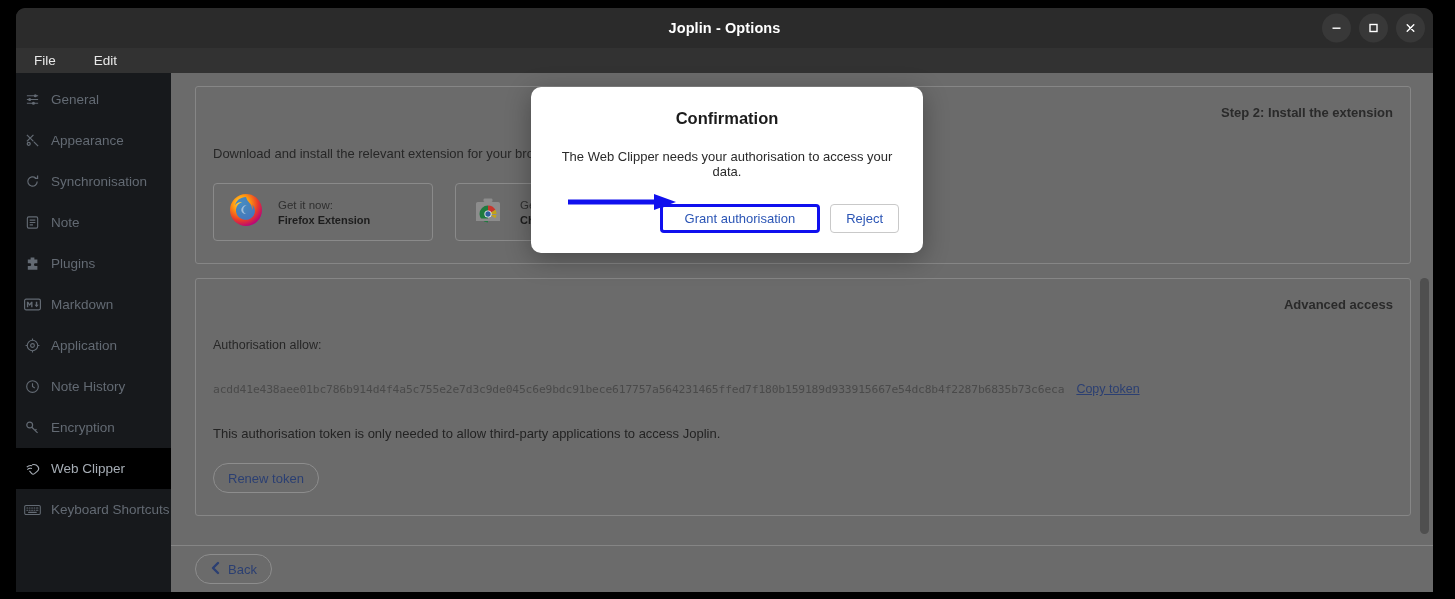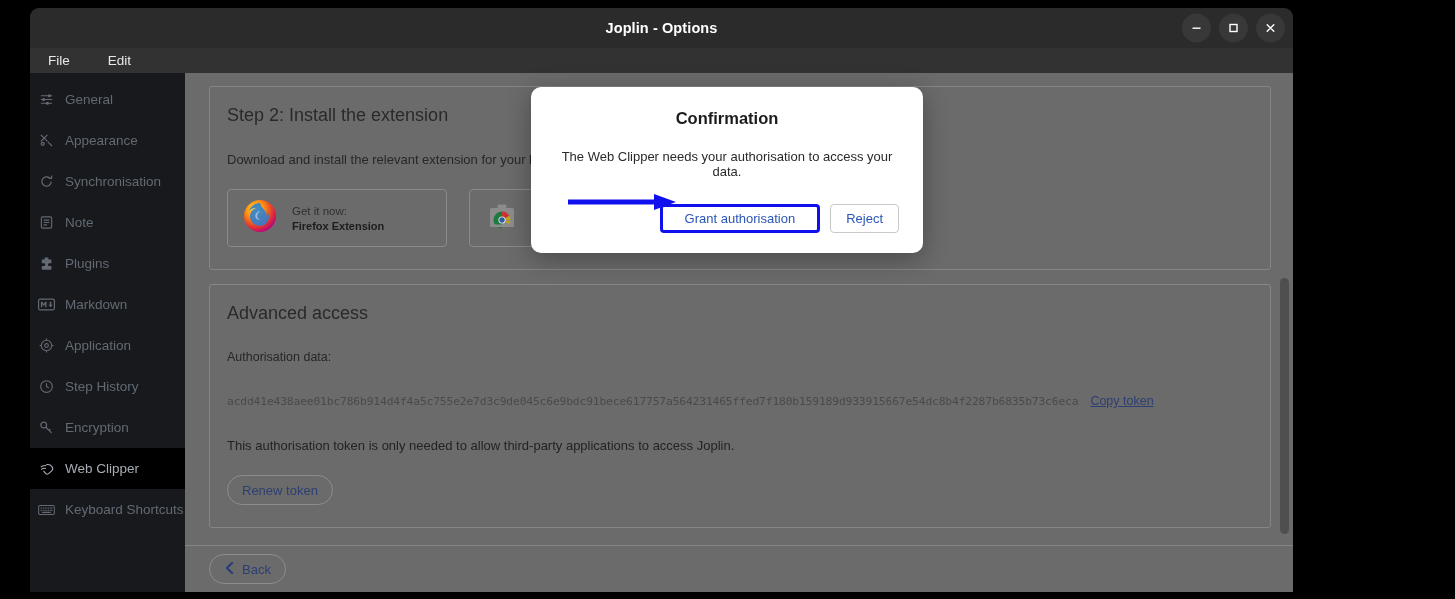--- a/index.html
+++ b/index.html
@@ -11,22 +11,22 @@
   }
   #app {
     position: relative;
     width: 1455px; height: 599px;
     background: #000;
   }
 
   
   .window {
     position: absolute;
-    left: 30px; top: 8px;
-    width: 1263px; height: 584px;
+    left: 16px; top: 8px;
+    width: 1417px; height: 584px;
     background: #2b2b2b;
     border-radius: 9px 9px 0 0;
     overflow: hidden;
   }
   .titlebar {
     position: relative;
     height: 40px;
     background: #2b2b2b;
     display: flex; align-items: center; justify-content: center;
     border-radius: 9px 9px 0 0;
@@ -122,24 +122,25 @@
   }
 
   .panel {
     background: transparent;
     border: 1px solid #868686;
     border-radius: 3px;
     padding: 18px 17px 22px 17px;
     margin-bottom: 14px;
   }
   .panel-title {
-    font-size: 18px;
-    font-weight: normal;
+    font-size: 13px;
+    font-weight: bold;
     color: #2a2a2a;
     margin-bottom: 26px;
+    text-align: right;
   }
   .panel-text {
     font-size: 13px;
     color: #272727;
     margin-bottom: 22px;
   }
 
   .ext-row { display: flex; gap: 22px; }
   .ext-card {
     width: 220px;
@@ -380,21 +381,21 @@
           <span class="side-label">Application</span>
         </div>
 
         <div class="side-item">
           <span class="side-icon">
             <svg width="15" height="15" viewBox="0 0 16 16" fill="none" stroke="currentColor" stroke-width="1.2">
               <circle cx="8" cy="8" r="6.2"></circle>
               <path d="M8 4.4V8l2.4 1.6"></path>
             </svg>
           </span>
-          <span class="side-label">Step History</span>
+          <span class="side-label">Note History</span>
         </div>
 
         <div class="side-item">
           <span class="side-icon">
             <svg width="15" height="15" viewBox="0 0 16 16" fill="none" stroke="currentColor" stroke-width="1.3">
               <circle cx="5" cy="5.4" r="3.1"></circle>
               <path d="M7.3 7.7 L13.4 13.8"></path>
               <path d="M10.8 11.2 L12.2 9.8"></path>
             </svg>
           </span>
@@ -474,21 +475,21 @@
                   <span class="ext-text-small" style="display:block">Get it now:</span>
                   <span class="ext-text-big" style="display:block">Chrome Web Store</span>
                 </span>
               </div>
 
             </div>
           </div>
 
           <div class="panel">
             <div class="panel-title">Advanced access</div>
-            <div class="token-label">Authorisation data:</div>
+            <div class="token-label">Authorisation allow:</div>
             <div class="token-row">
               <span class="token-value">acdd41e438aee01bc786b914d4f4a5c755e2e7d3c9de045c6e9bdc91bece617757a564231465ffed7f180b159189d933915667e54dc8b4f2287b6835b73c6eca</span>
               <span class="token-copy">Copy token</span>
             </div>
             <div class="token-note">This authorisation token is only needed to allow third-party applications to access Joplin.</div>
             <button class="btn-outline">Renew token</button>
           </div>
 
         </div>
 

